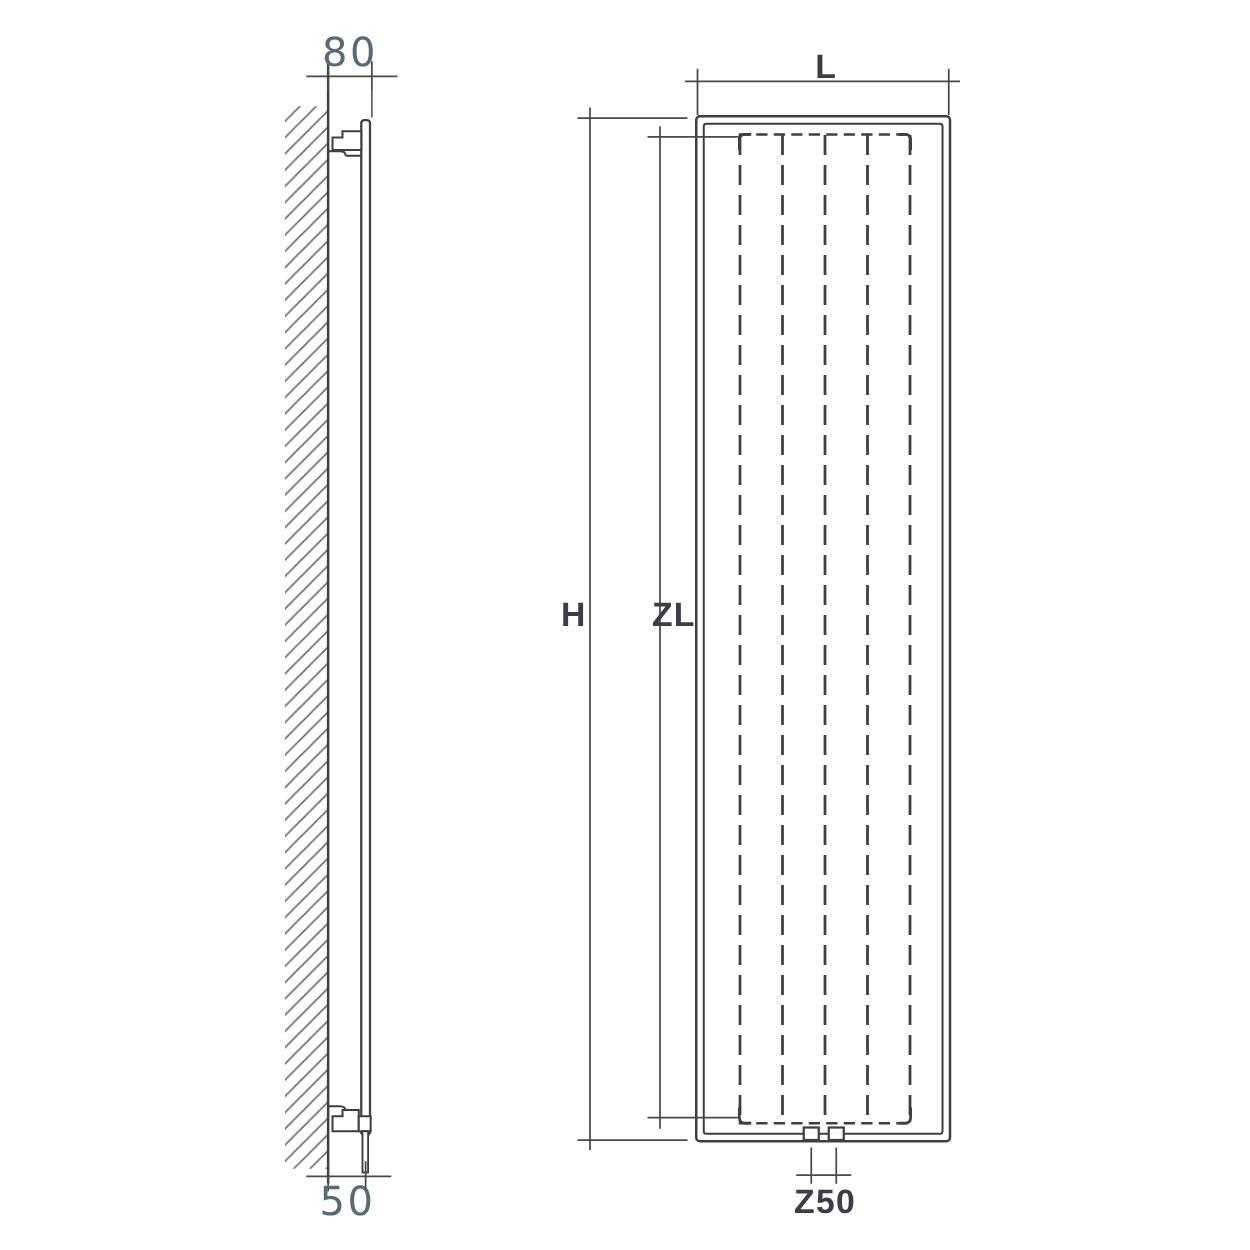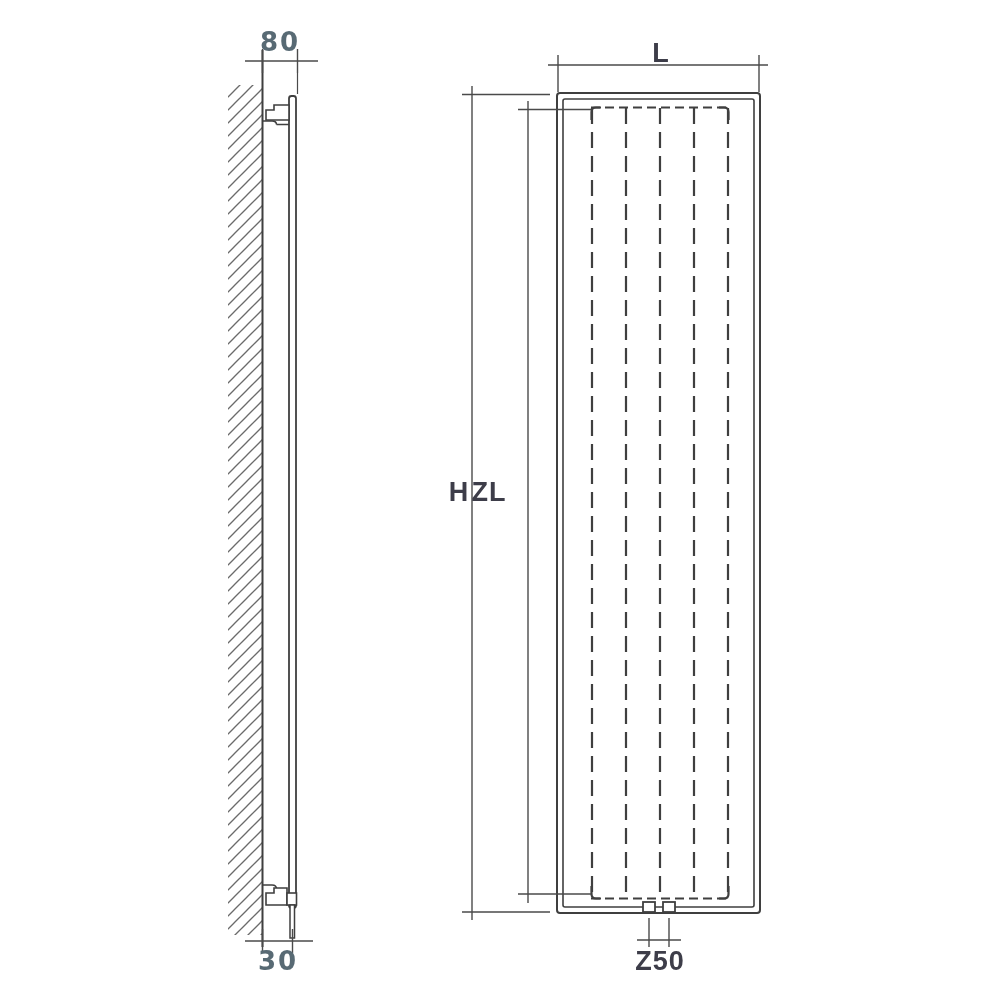--- a/index.html
+++ b/index.html
@@ -23,22 +23,22 @@
   .lbl{
     position:absolute;
     text-align:center;
     line-height:30px;
     white-space:nowrap;
     user-select:none;
   }
   .dim-light{
     color:var(--label-light);
     font-family:"DejaVu Sans", sans-serif;
-    font-weight:700;
-    font-size:26px;
+    font-weight:400;
+    font-size:32px;
     letter-spacing:2px;
   }
   .dim-dark{
     color:var(--label-dark);
     font-family:"Liberation Sans", sans-serif;
     font-weight:600;
     font-size:27px;
     letter-spacing:1px;
   }
   
@@ -139,22 +139,22 @@
       <g>
         <line x1="649" y1="918" x2="649" y2="947" class="dim" stroke-width="1.4"></line>
         <line x1="669" y1="918" x2="669" y2="947" class="dim" stroke-width="1.4"></line>
         <line x1="637" y1="940" x2="681" y2="940" class="dim" stroke-width="1.4"></line>
       </g>
     </g>
   </svg>
 
   <div class="lbl dim-light" style="left:248px;top:27px;width:64px;">80</div>
 
-  <div class="lbl dim-light" style="left:246px;top:946px;width:64px;">30</div>
+  <div class="lbl dim-light" style="left:246px;top:946px;width:64px;">50</div>
 
   <div class="lbl dim-dark" style="left:641px;top:38px;width:40px;">L</div>
 
   <div class="lbl dim-dark" style="left:442px;top:477px;width:34px;">H</div>
 
-  <div class="lbl dim-dark" style="left:466px;top:477px;width:46px;">ZL</div>
+  <div class="lbl dim-dark" style="left:516px;top:477px;width:46px;">ZL</div>
 
   <div class="lbl dim-dark" style="left:628px;top:946px;width:64px;text-align:center;">Z50</div>
 </div>
 
 </body></html>

